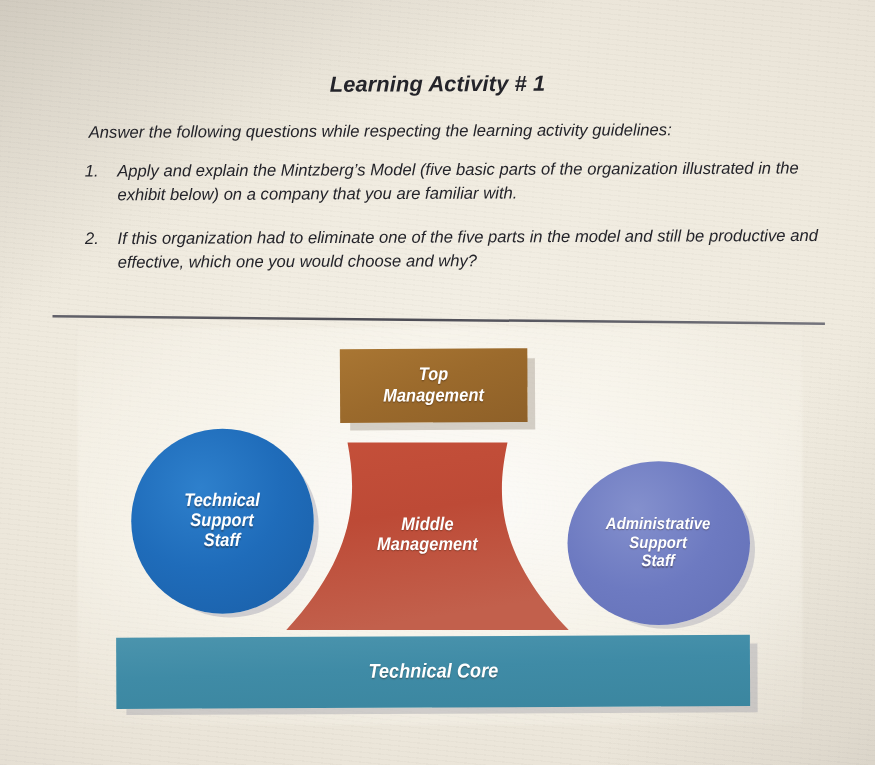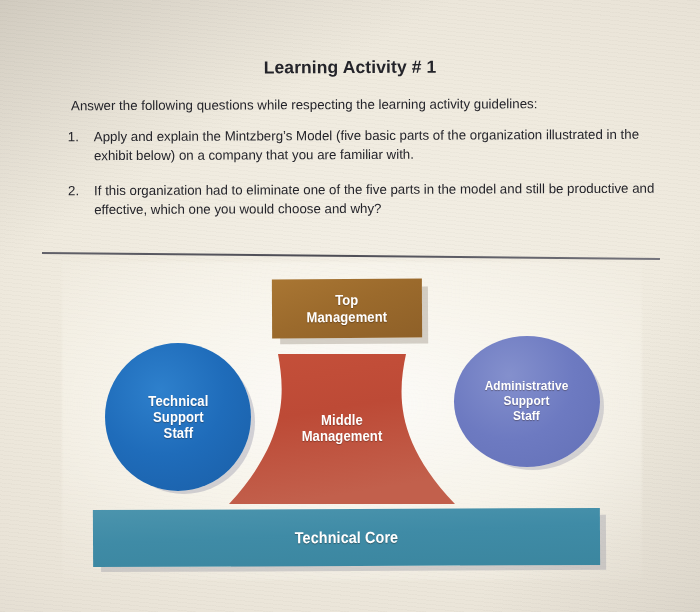--- a/index.html
+++ b/index.html
@@ -50,20 +50,21 @@
       linear-gradient(150deg, rgba(120,115,105,.20) 0%, rgba(120,115,105,0) 26%),
       linear-gradient(300deg, rgba(120,115,105,.10) 0%, rgba(120,115,105,0) 22%);
   }
 
   
   .text-layer {
     position: absolute;
     inset: 0;
     z-index: 3;
     color: #24242a;
+    font-style: italic;
   }
 
   #doc-title {
     position: absolute;
     left: 0;
     top: 57px;
     width: 700px;
     text-align: center;
     font-size: 17.5px;
     font-weight: bold;
@@ -118,20 +119,21 @@
   }
 
   
   #diagram {
     position: absolute;
     left: 0;
     top: 262px;
     width: 700px;
     height: 330px;
     z-index: 2;
+    font-style: italic;
   }
   
   #diagram-backdrop {
     position: absolute;
     left: 62px;
     top: 0;
     width: 580px;
     height: 318px;
     background:
       radial-gradient(ellipse 85% 80% at 50% 45%,
@@ -205,21 +207,21 @@
     top: 81px;
     width: 146px;
     height: 148px;
     background: radial-gradient(circle at 38% 32%, #2e80cc 0%, #1f6cba 48%, #1a5ea6 100%);
     box-shadow: 6px 5px 0 -2px rgba(150,150,170,.40);
   }
   #technical-support .shape-label { font-size: 14.5px; }
 
   #administrative-support {
     left: 454px;
-    top: 74px;
+    top: 107px;
     width: 146px;
     height: 131px;
     background: radial-gradient(circle at 38% 30%, #8490cd 0%, #6d7ac1 50%, #6370b6 100%);
     box-shadow: 6px 5px 0 -2px rgba(150,150,170,.36);
   }
   #administrative-support .shape-label { font-size: 13.2px; }
 
   
   #technical-core {
     position: absolute;

